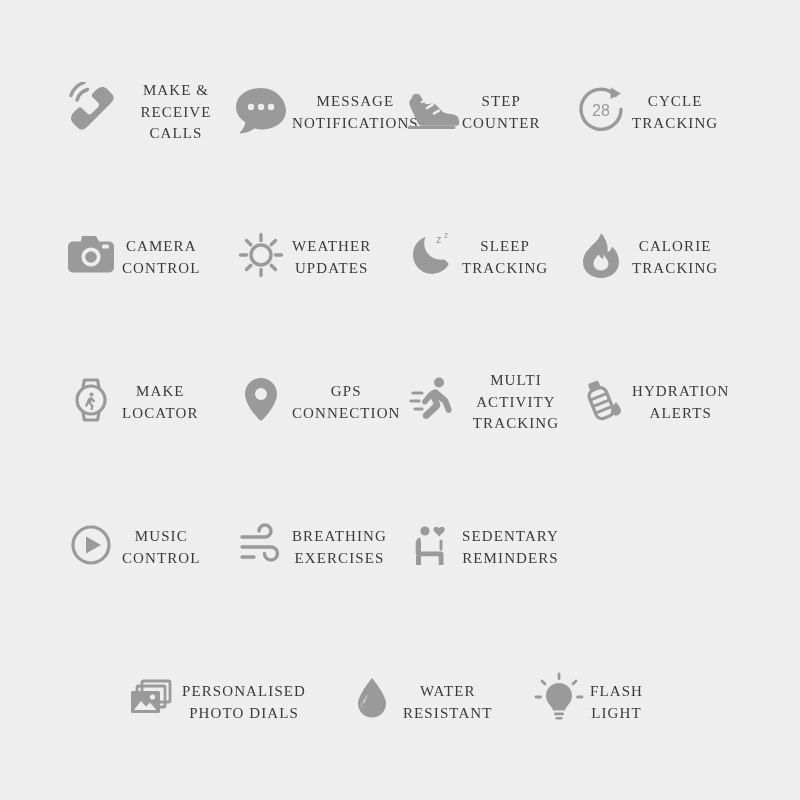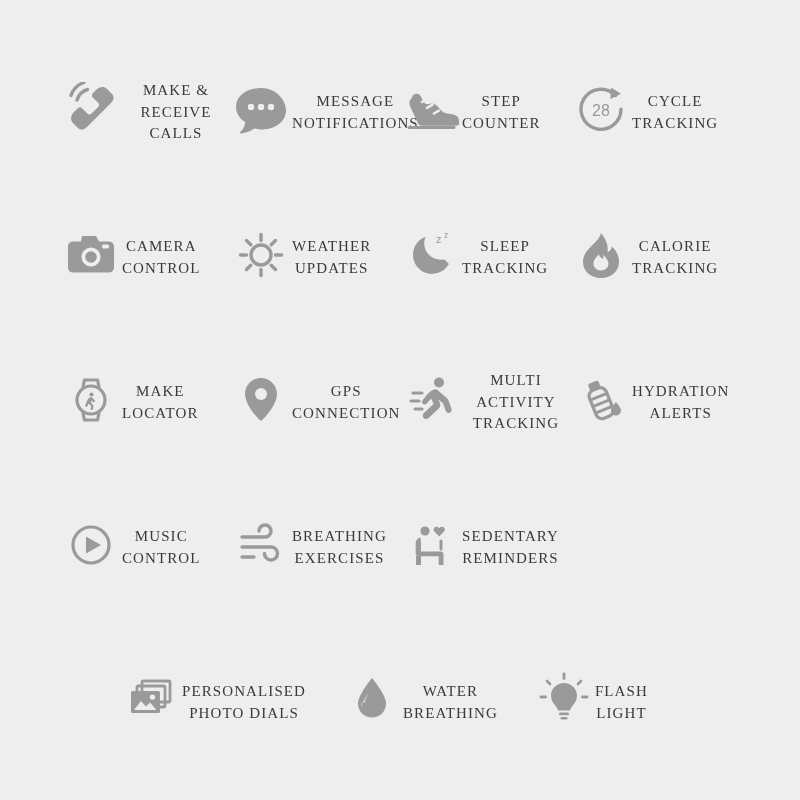--- a/index.html
+++ b/index.html
@@ -297,21 +297,21 @@
     </div>
 
     <div class="cell">
       <div class="icon-wrap">
         <svg width="62" height="56" viewBox="0 0 62 56">
           <path class="icon-fill" d="M31 6 c0 0 -14 16.8 -14 25.4 c0 8 6.3 14.1 14 14.1 s14 -6.1 14 -14.1 C45 22.8 31 6 31 6 z"></path>
           <path d="M24 31 c0 -3 2 -7 4 -10 c-4.5 4.8 -7 9 -7 12.4 c0 1.6 0.3 3 0.9 4.3 c-1.2 -2 -1.9 -4.2 -1.9 -6.7 z" fill="#eeeeee" opacity="0.55"></path>
         </svg>
       </div>
       <div class="label">WATER
-BREATHING</div>
+RESISTANT</div>
     </div>
 
     <div class="cell">
       <div class="icon-wrap">
         <svg width="62" height="56" viewBox="0 0 62 56">
           <path class="icon-fill" d="M31 11 c-7.2 0 -13 5.6 -13 12.6 c0 4.4 2.2 7.9 4.6 10.4 c1.4 1.5 2.2 3 2.4 4.6 h12 c0.2 -1.6 1 -3.1 2.4 -4.6 c2.4 -2.5 4.6 -6 4.6 -10.4 C44 16.6 38.2 11 31 11 z"></path>
           <rect class="icon-fill" x="26" y="40.5" width="10" height="2.8" rx="1.4"></rect>
           <rect class="icon-fill" x="27.5" y="45" width="7" height="2.6" rx="1.3"></rect>
           <g class="icon-stroke" style="stroke-width:2.8">
             <path d="M31 2 v4.5"></path>

